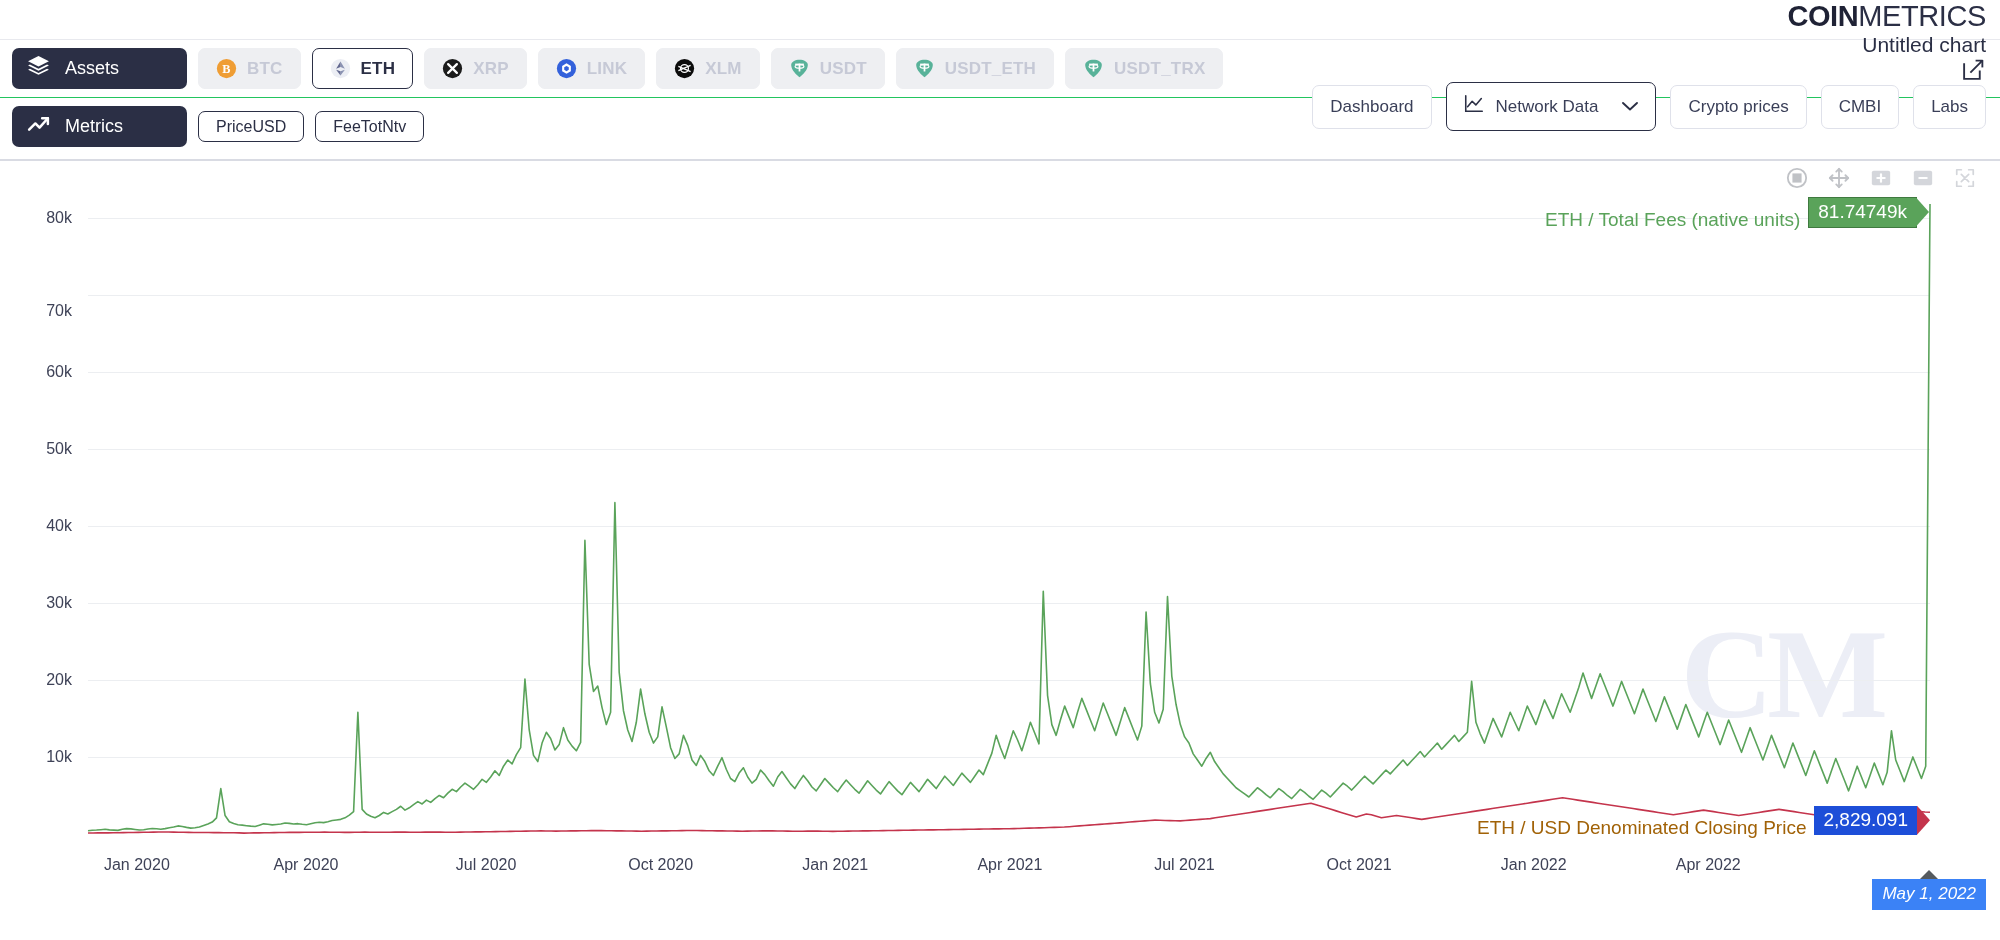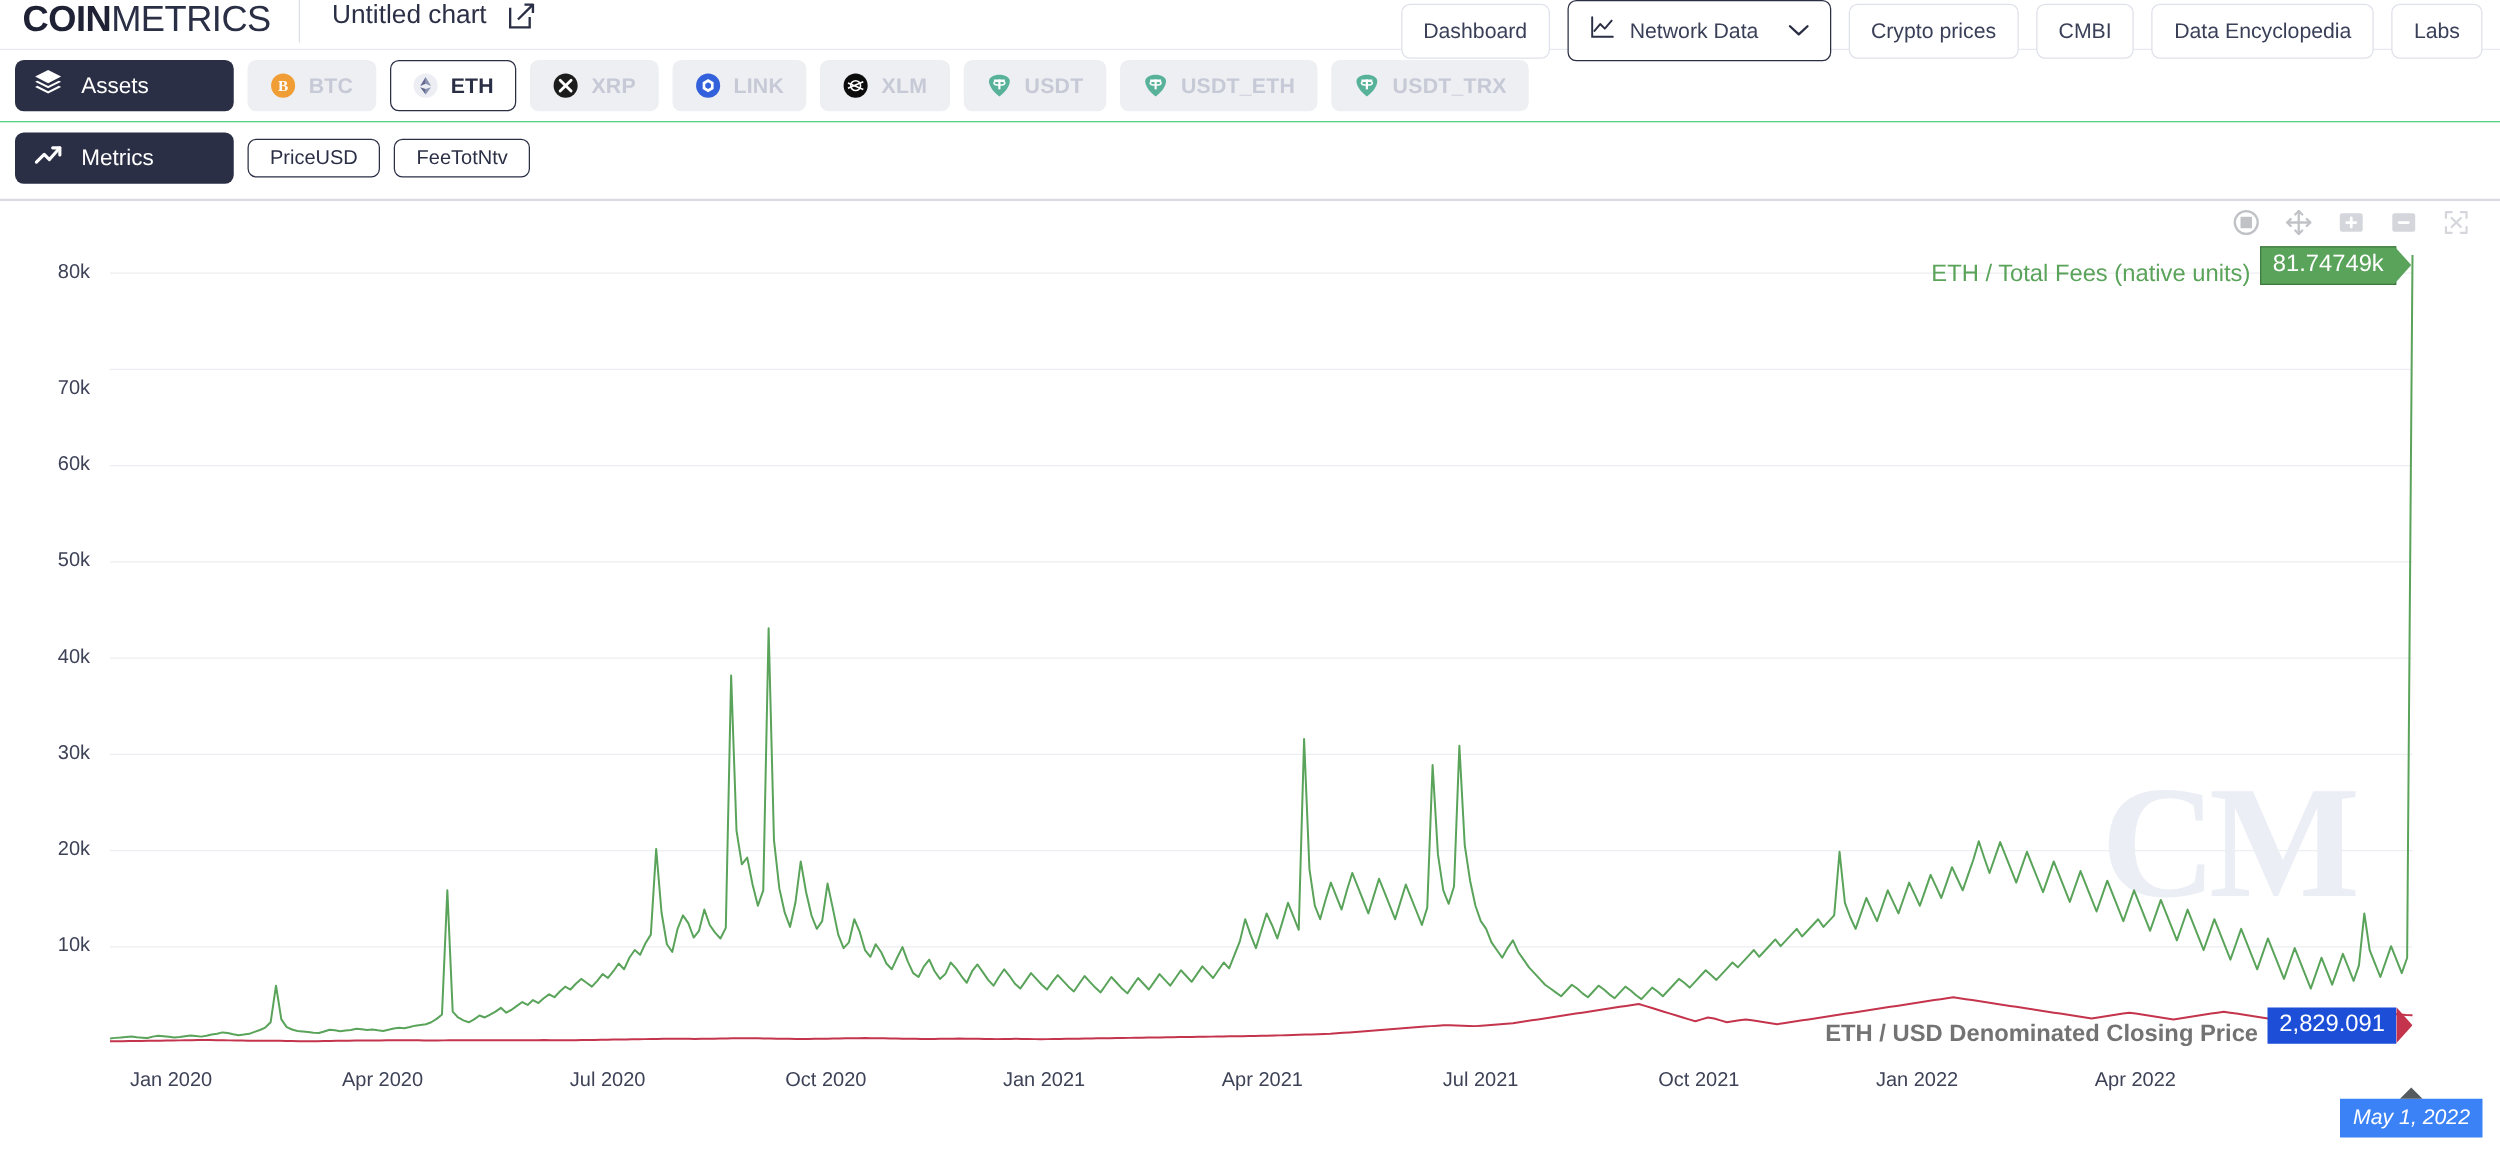--- a/index.html
+++ b/index.html
@@ -6,24 +6,25 @@
   html, body {
     width: 2000px; height: 940px;
     background: #ffffff;
     font-family: "Liberation Sans", sans-serif;
     overflow: hidden;
   }
 
   
   .topbar {
     height: 40px;
-    display: flex; align-items: flex-start;
+    display: flex; align-items: flex-end;
     padding: 0 14px 0 18px;
     border-bottom: 1px solid #e8e9ee;
     background: #fff;
+    flex-direction: column;
   }
   .logo { display: flex; align-items: baseline; font-size: 29px; letter-spacing: -0.4px; }
   .logo .b { font-weight: 700; color: #1f2235; }
   .logo .l { font-weight: 300; color: #2b2f45; }
   .vdiv { width: 1px; height: 34px; background: #dcdee6; margin: 0 26px 0 22px; }
   .chart-title { font-size: 21px; color: #2b2f45; font-weight: 400; }
   .edit-icon { margin-left: 16px; cursor: pointer; display: flex; align-items: center; }
   .topbar-spacer { flex: 1; }
   .navbtns { display: flex; align-items: center; gap: 14px; }
   .navbtn {
@@ -113,21 +114,21 @@
   .badge.green::after {
     background: #5aa35a;
     clip-path: polygon(0 0, 100% 50%, 0 100%);
   }
   .badge.red { background: #1d4ed8; }
   .badge.red::after {
     background: #c4344c;
     clip-path: polygon(0 0, 100% 50%, 0 100%);
   }
   .lbl-green .txt { color: #5aa35a; }
-  .lbl-red .txt { color: #737373; font-weight: bold; }
+  .lbl-red .txt { color: #a16207; }
 
   .charttools {
     position: absolute; top: 6px; right: 24px;
     display: flex; align-items: center; gap: 20px;
   }
   .ctool { width: 22px; height: 22px; cursor: pointer; opacity: .42; }
 
   .tooltip {
     position: absolute; bottom: 16px; right: 14px;
     background: #3b82f6; color: #fff;
@@ -172,21 +173,20 @@
       </span>
       <span>Network Data</span>
       <span class="chev">
         <svg width="18" height="12" viewBox="0 0 18 12" fill="none" stroke="#2b2f45" stroke-width="1.9">
           <path d="M2 3 L9 9.5 L16 3" stroke-linecap="round" stroke-linejoin="round"></path>
         </svg>
       </span>
     </button>
     <button class="navbtn">Crypto prices</button>
     <button class="navbtn">CMBI</button>
-    <button class="navbtn">Data Encyclopedia</button>
     <button class="navbtn">Labs</button>
   </div>
 </div>
 
 <div class="selrow">
   <div class="cat">
     <span>
       <svg width="25" height="25" viewBox="0 0 24 24" fill="#ffffff">
         <path d="M12 2 L22 7 L12 12 L2 7 Z"></path>
         <path d="M12 14.2 L20.2 10.1 L22 11 L12 16 L2 11 L3.8 10.1 Z"></path>

